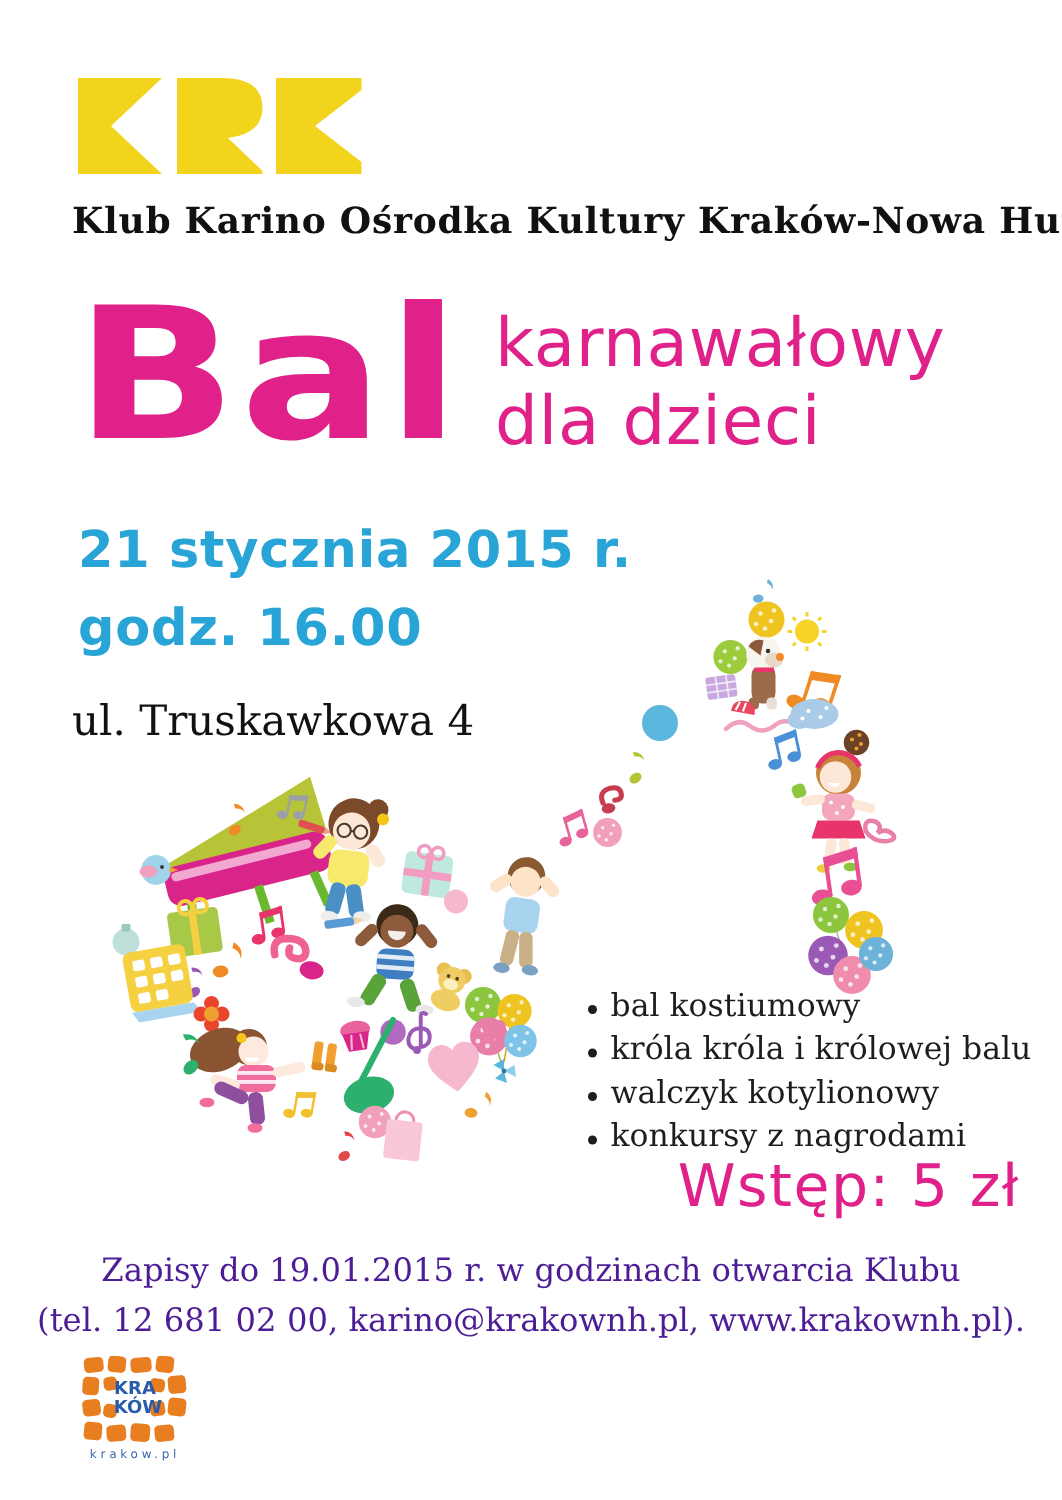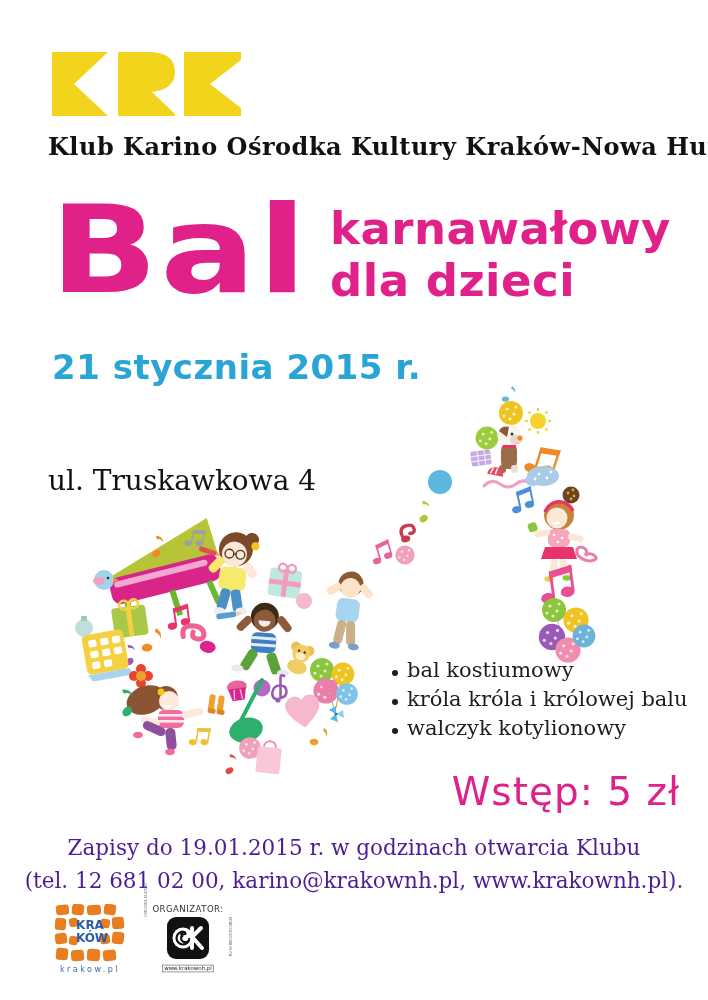--- a/index.html
+++ b/index.html
@@ -21,21 +21,21 @@
   }
 
   
   .bal{
     position:absolute;left:50px;top:186px;
     font-size:122px;line-height:1.05;font-weight:bold;color:#e0218a;
     transform:scaleX(1.16);transform-origin:left top;letter-spacing:2px;
   }
   .subtitle{
     position:absolute;left:330px;top:203px;
-    font-size:45px;line-height:52px;font-weight:bold;color:#e0218a;letter-spacing:.5px;
+    font-size:45px;line-height:52px;font-weight:normal;color:#e0218a;letter-spacing:.5px;
   }
 
   
   .datetime{
     position:absolute;left:52px;top:341px;
     font-size:34px;line-height:52px;font-weight:bold;color:#29a4d6;letter-spacing:.5px;
   }
   .address{
     position:absolute;left:48px;top:464px;
     font-family:"DejaVu Serif",serif;font-weight:normal;font-size:28px;color:#111;
@@ -95,20 +95,21 @@
   <div class="club-line">Klub Karino Ośrodka Kultury Kraków-Nowa Huta</div>
 
   <div class="bal">Bal</div>
   <div class="subtitle">
     <div>karnawałowy</div>
     <div>dla dzieci</div>
   </div>
 
   <div class="datetime">
     <div>21 stycznia 2015 r.</div>
+    <div>godz. 16.00</div>
   </div>
   <div class="address">ul. Truskawkowa 4</div>
 
   <div class="illustration">
   <svg width="612" height="472" viewBox="0 0 612 472">
     <defs>
 
       <g id="n1">
         <ellipse cx="4.5" cy="21" rx="4.8" ry="3.6" transform="rotate(-18 4.5 21)"></ellipse>
         <path d="M8.6 21 L8.6 2 Q15.5 4 14.8 11 Q14 6.5 8.6 5.6 Z"></path>
@@ -473,20 +474,24 @@
         <span class="dot"></span>
         <span>bal kostiumowy</span>
       </li>
     <li>
         <span class="dot"></span>
         <span>króla króla i królowej balu</span>
       </li>
     <li>
         <span class="dot"></span>
         <span>walczyk kotylionowy</span>
+      </li>
+    <li>
+        <span class="dot"></span>
+        <span>konkursy z nagrodami</span>
       </li>
   </ul>
 
   <div class="price">Wstęp: 5 zł</div>
 
   <div class="signup">
     <div>Zapisy do 19.01.2015 r. w godzinach otwarcia Klubu</div>
     <div>(tel. 12 681 02 00, karino@krakownh.pl, www.krakownh.pl).</div>
   </div>
 
@@ -511,30 +516,16 @@
           <rect x="46" y="30" width="10" height="10" rx="3" transform="rotate(-8 51 35)"></rect>
           <rect x="15" y="14" width="9" height="9" rx="3" transform="rotate(-9 19 18)"></rect>
           <rect x="15" y="32" width="9" height="9" rx="3" transform="rotate(9 19 36)"></rect>
         </g>
         <text x="36" y="25" text-anchor="middle" font-family="DejaVu Sans, sans-serif" font-size="12" font-weight="bold" fill="#2a5caa">KRA</text>
         <text x="38" y="38" text-anchor="middle" font-family="DejaVu Sans, sans-serif" font-size="12" font-weight="bold" fill="#2a5caa">KÓW</text>
       </svg>
       <div class="krakow-url">krakow.pl</div>
     </div>
 
-    <div class="organizer">
-      <div class="org-label">ORGANIZATOR:</div>
-      <div class="org-logo-wrap">
-        <span class="org-side left">OŚRODEK KULTURY</span>
-        <svg width="44" height="44" viewBox="0 0 44 44">
-          <rect x="1" y="1" width="42" height="42" rx="9" fill="#111"></rect>
-          <circle cx="17" cy="22" r="10.5" fill="#fff"></circle>
-          <path d="M17 22 m0 -6.5 a6.5 6.5 0 1 0 6.5 6.5 a4.2 4.2 0 1 1 -4.2 -4.2 a2 2 0 1 0 -2 2" fill="none" stroke="#111" stroke-width="2.2"></path>
-          <path d="M26 12 L26 32 M26 21 L35 12 M27 22 L36 32" stroke="#fff" stroke-width="4" stroke-linecap="round" fill="none"></path>
-        </svg>
-        <span class="org-side right">KRAKÓW-NOWA HUTA</span>
-      </div>
-      <div class="org-url">www.krakownh.pl</div>
-    </div>
 
   </div>
 
 </div>
 
 </body></html>

